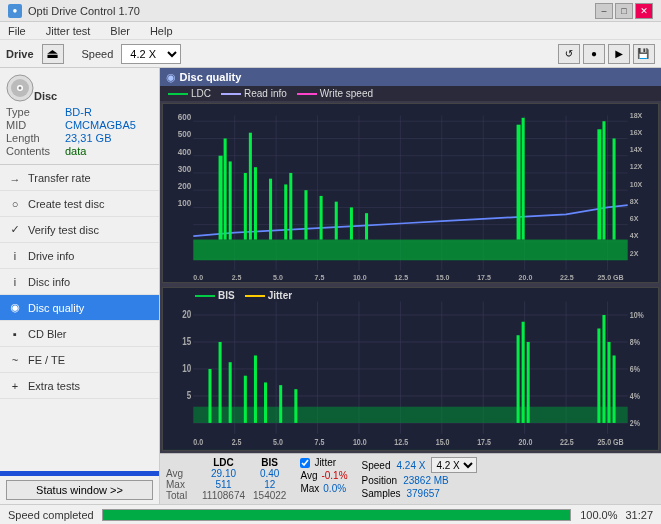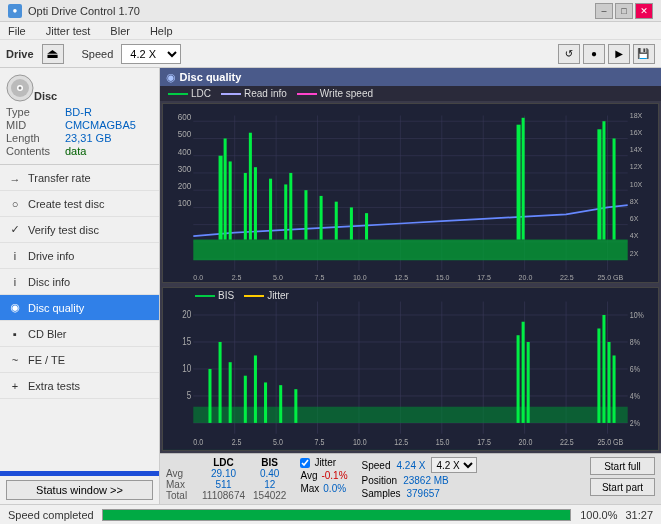--- a/index.html
+++ b/index.html
@@ -312,20 +312,21 @@
       flex-direction: column;
     }
 
     .chart-wrap {
       flex: 1;
       position: relative;
       background: #15803d;
       border: 1px solid #444;
       margin: 2px;
       overflow: hidden;
+      font-weight: bold;
     }
 
     .chart-svg {
       width: 100%;
       height: 100%;
     }
 
     
     .bottom-bar {
       height: 20px;
@@ -725,24 +726,20 @@
         <div style="display:flex;gap:6px;align-items:flex-end;">
           <span>Position</span>
           <span style="color:#0060c0;">23862 MB</span>
         </div>
         <div style="display:flex;gap:6px;">
           <span>Samples</span>
           <span style="color:#0060c0;">379657</span>
         </div>
       </div>
 
-      <div style="display:flex;flex-direction:column;gap:3px;margin-left:auto;">
-        <button class="start-full-btn">Start full</button>
-        <button class="start-part-btn">Start part</button>
-      </div>
     </div>
 
   </div>
 </div>
 
 <div class="bottom-bar">
   <span class="status-text">Speed completed</span>
   <div class="progress-area">
     <div class="progress-bar-outer">
       <div class="progress-bar-inner" style="width: 100%;"></div>

